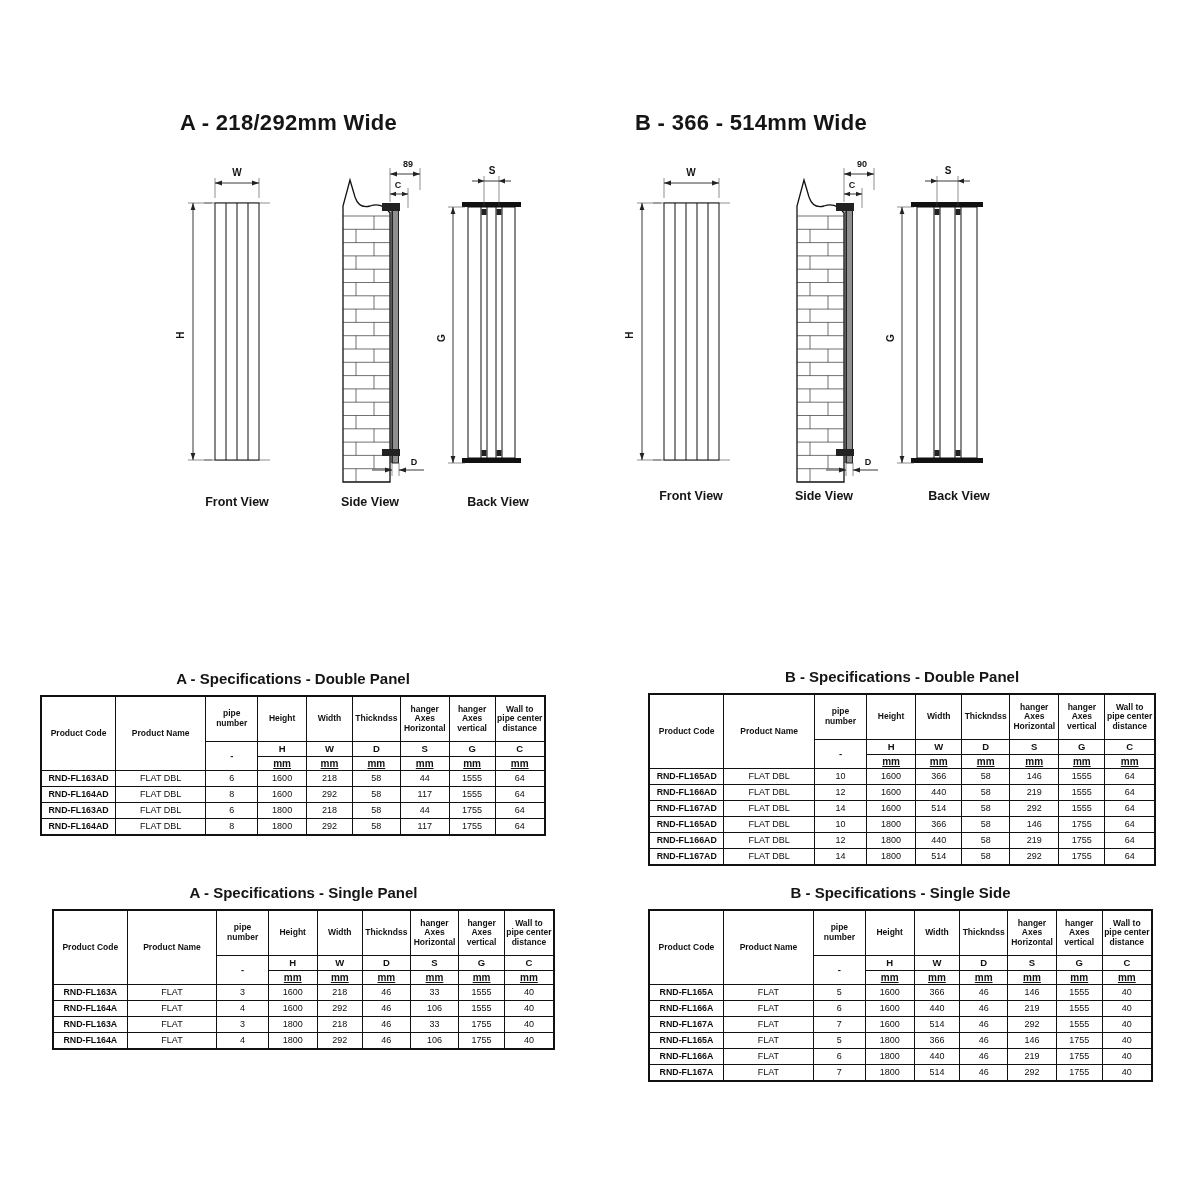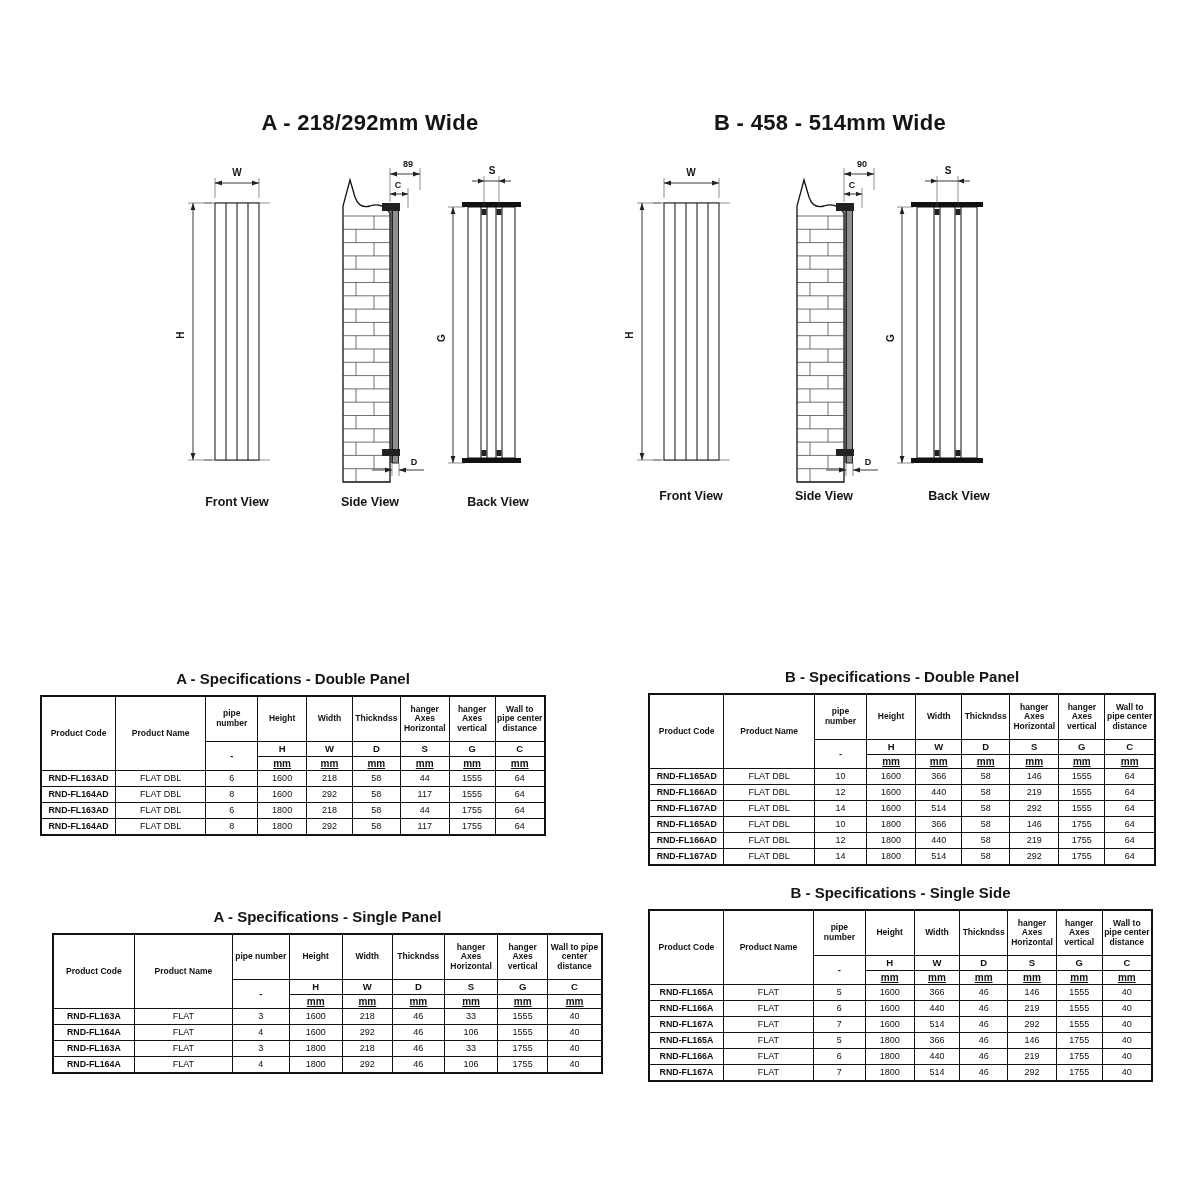--- a/index.html
+++ b/index.html
@@ -2,42 +2,42 @@
 <html><head>
 <meta charset="utf-8">
 <style>
   html,body{margin:0;padding:0;}
   body{
     width:1200px;height:1200px;background:#ffffff;position:relative;
     font-family:"Liberation Sans", sans-serif;color:#111;
     -webkit-font-smoothing:antialiased;
   }
   .abs{position:absolute;}
-  .sec-title{font-size:22px;font-weight:bold;text-align:center;letter-spacing:.3px;color:#151515;}
+  .sec-title{font-size:22px;font-weight:bold;letter-spacing:.3px;color:#151515;}
   .tbl-title{font-size:15px;font-weight:bold;text-align:center;margin:0 0 8px 0;color:#151515;}
   .spec{border-collapse:collapse;table-layout:fixed;width:100%;background:#fff;border:2px solid #111;}
   .spec th,.spec td{border:1px solid #111;text-align:center;vertical-align:middle;padding:0 1px;line-height:1.12;overflow:hidden;}
   .spec thead tr.main th{font-size:8.5px;font-weight:bold;height:44px;}
   .spec thead tr.sym th{font-weight:bold;font-size:9.5px;height:14px;}
   .spec thead tr.unit th{font-weight:bold;font-size:10px;height:13px;text-decoration:underline;}
   .spec tbody td{height:15px;font-size:9px;color:#0d0d0d;}
   .spec tbody td.c0{font-weight:bold;font-size:8.8px;}
   svg text{font-family:"Liberation Sans", sans-serif;}
   .dimtxt{font-size:10px;font-weight:bold;fill:#151515;}
   .viewtxt{font-size:12.5px;font-weight:bold;fill:#151515;}
   .thin{stroke:#444;stroke-width:.6;}
   .dim{stroke:#222;stroke-width:.9;}
   .edge{stroke:#111;stroke-width:1.3;fill:none;}
   .panel{stroke:#111;stroke-width:1;}
 </style>
 </head>
 <body>
 
 <div class="abs sec-title" style="left:180px;top:110px;width:380px;">A - 218/292mm Wide</div>
-<div class="abs sec-title" style="left:635px;top:110px;width:390px;">B - 458 - 514mm Wide</div>
+<div class="abs sec-title" style="left:635px;top:110px;width:390px;">B - 366 - 514mm Wide</div>
 
 <svg class="abs" style="left:168px;top:150px;" width="410" height="372" viewBox="0 0 410 372">
 
   <g>
     <line class="thin" x1="36" y1="53" x2="102" y2="53"></line>
     <line class="thin" x1="36" y1="310" x2="102" y2="310"></line>
     <rect class="panel" x="47" y="53" width="44" height="257" fill="#fff"></rect>
     <line class="panel" x1="58" y1="53" x2="58" y2="310"></line>
     <line class="panel" x1="69" y1="53" x2="69" y2="310"></line>
     <line class="panel" x1="80" y1="53" x2="80" y2="310"></line>
@@ -485,21 +485,21 @@
           <td>514</td>
           <td>58</td>
           <td>292</td>
           <td>1755</td>
           <td>64</td>
         </tr>
       </tbody>
     </table>
 </div>
 
-<div class="abs" style="left:52px;top:908px;width:551px;">
+<div class="abs" style="left:52px;top:884px;width:503px;">
   <h3 class="tbl-title">A - Specifications - Single Panel</h3>
   <table class="spec">
       <colgroup>
         <col style="width: 14.8%;">
         <col style="width: 17.9%;">
         <col style="width: 10.3%;">
         <col style="width: 9.7%;">
         <col style="width: 9.1%;">
         <col style="width: 9.5%;">
         <col style="width: 9.7%;">

